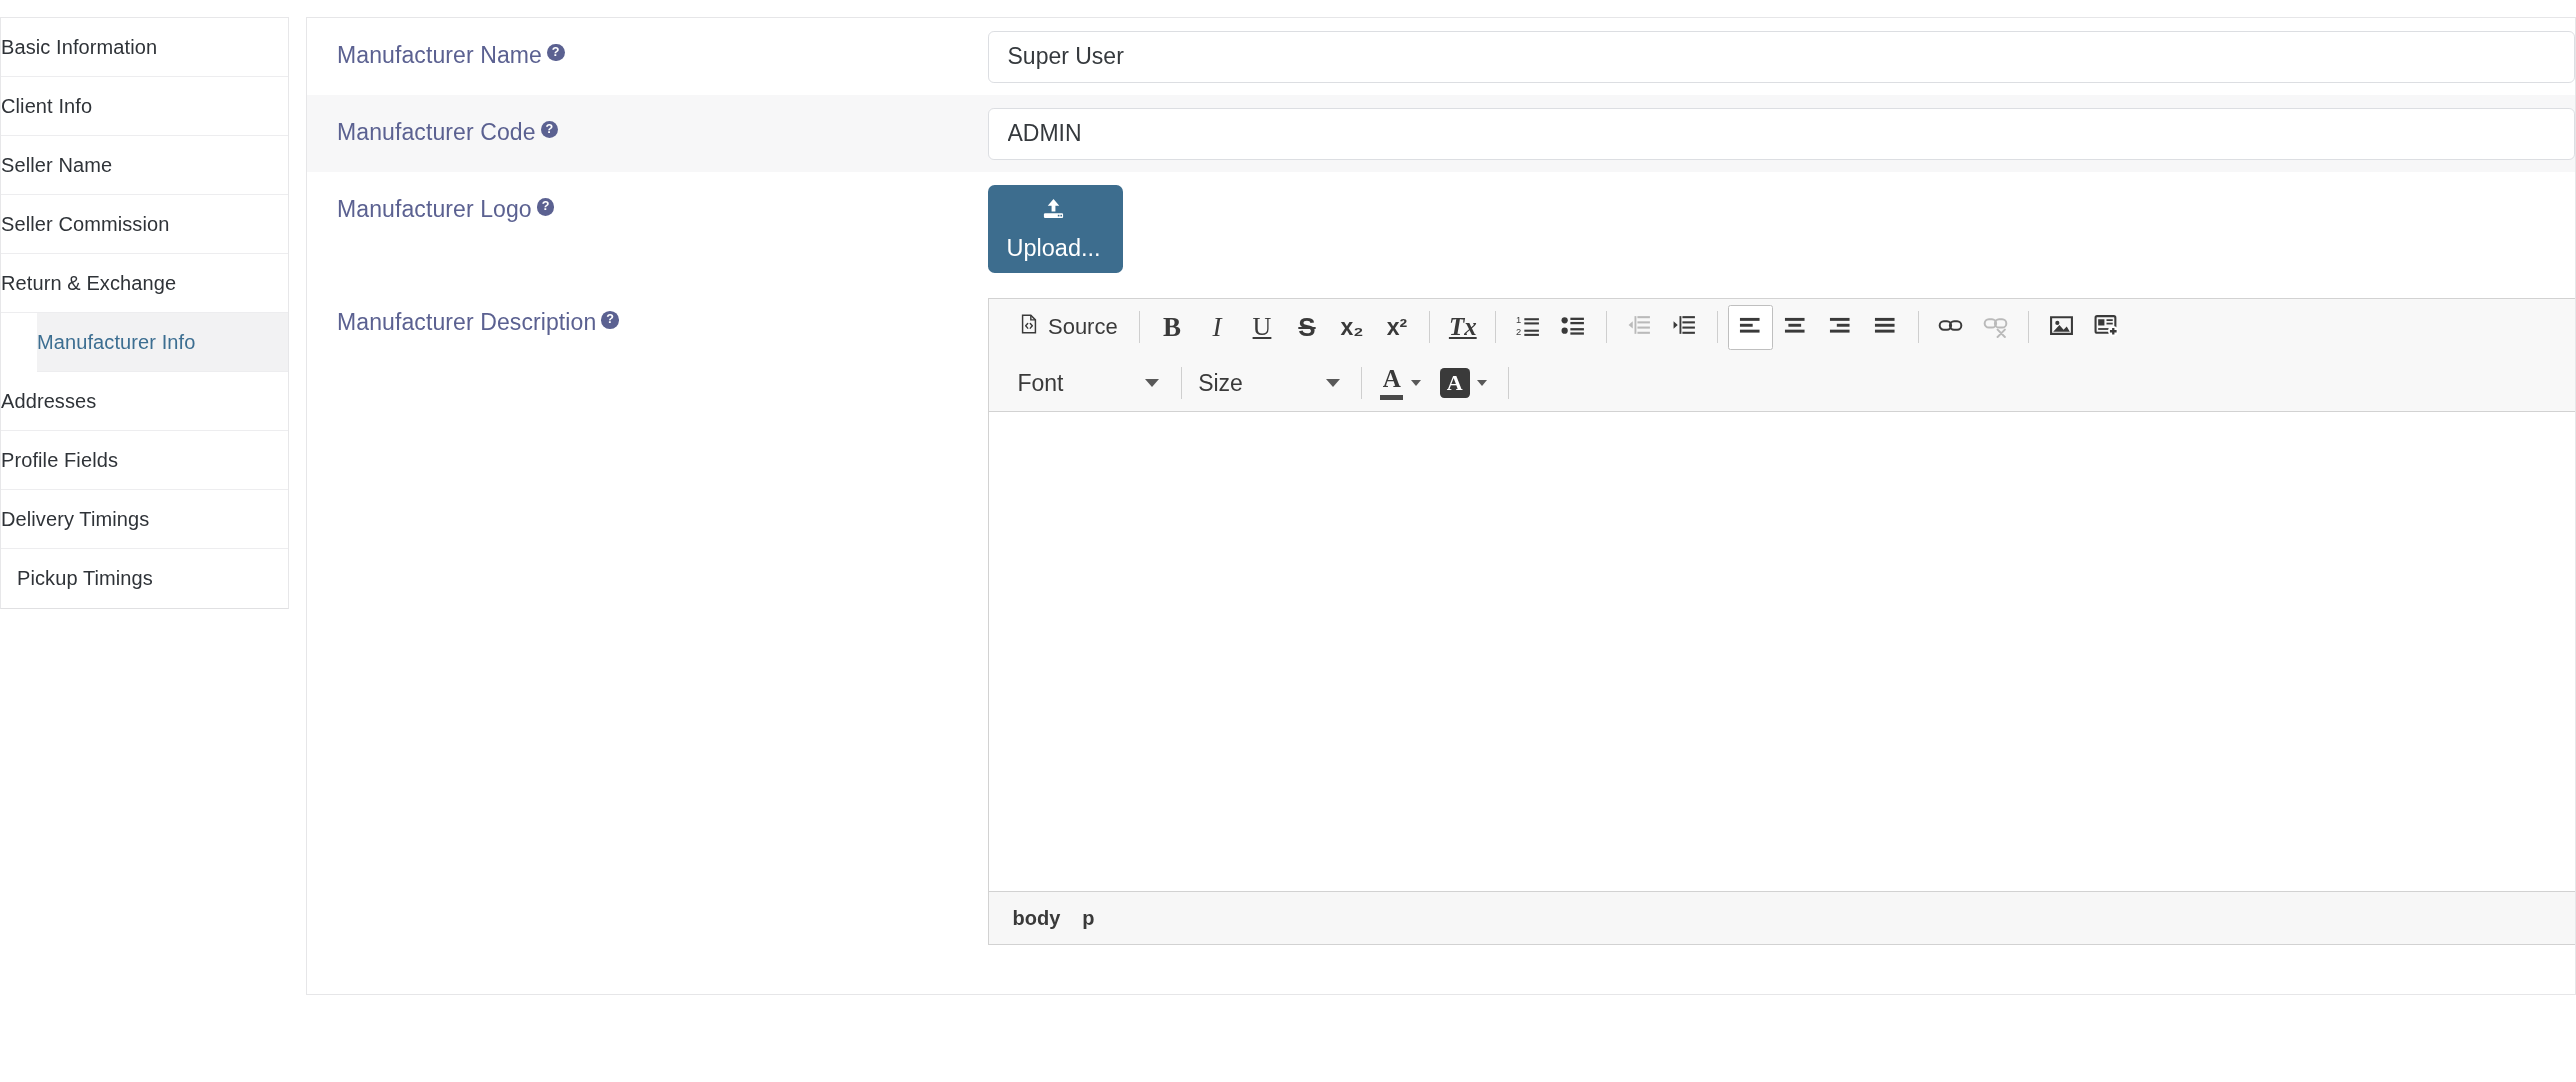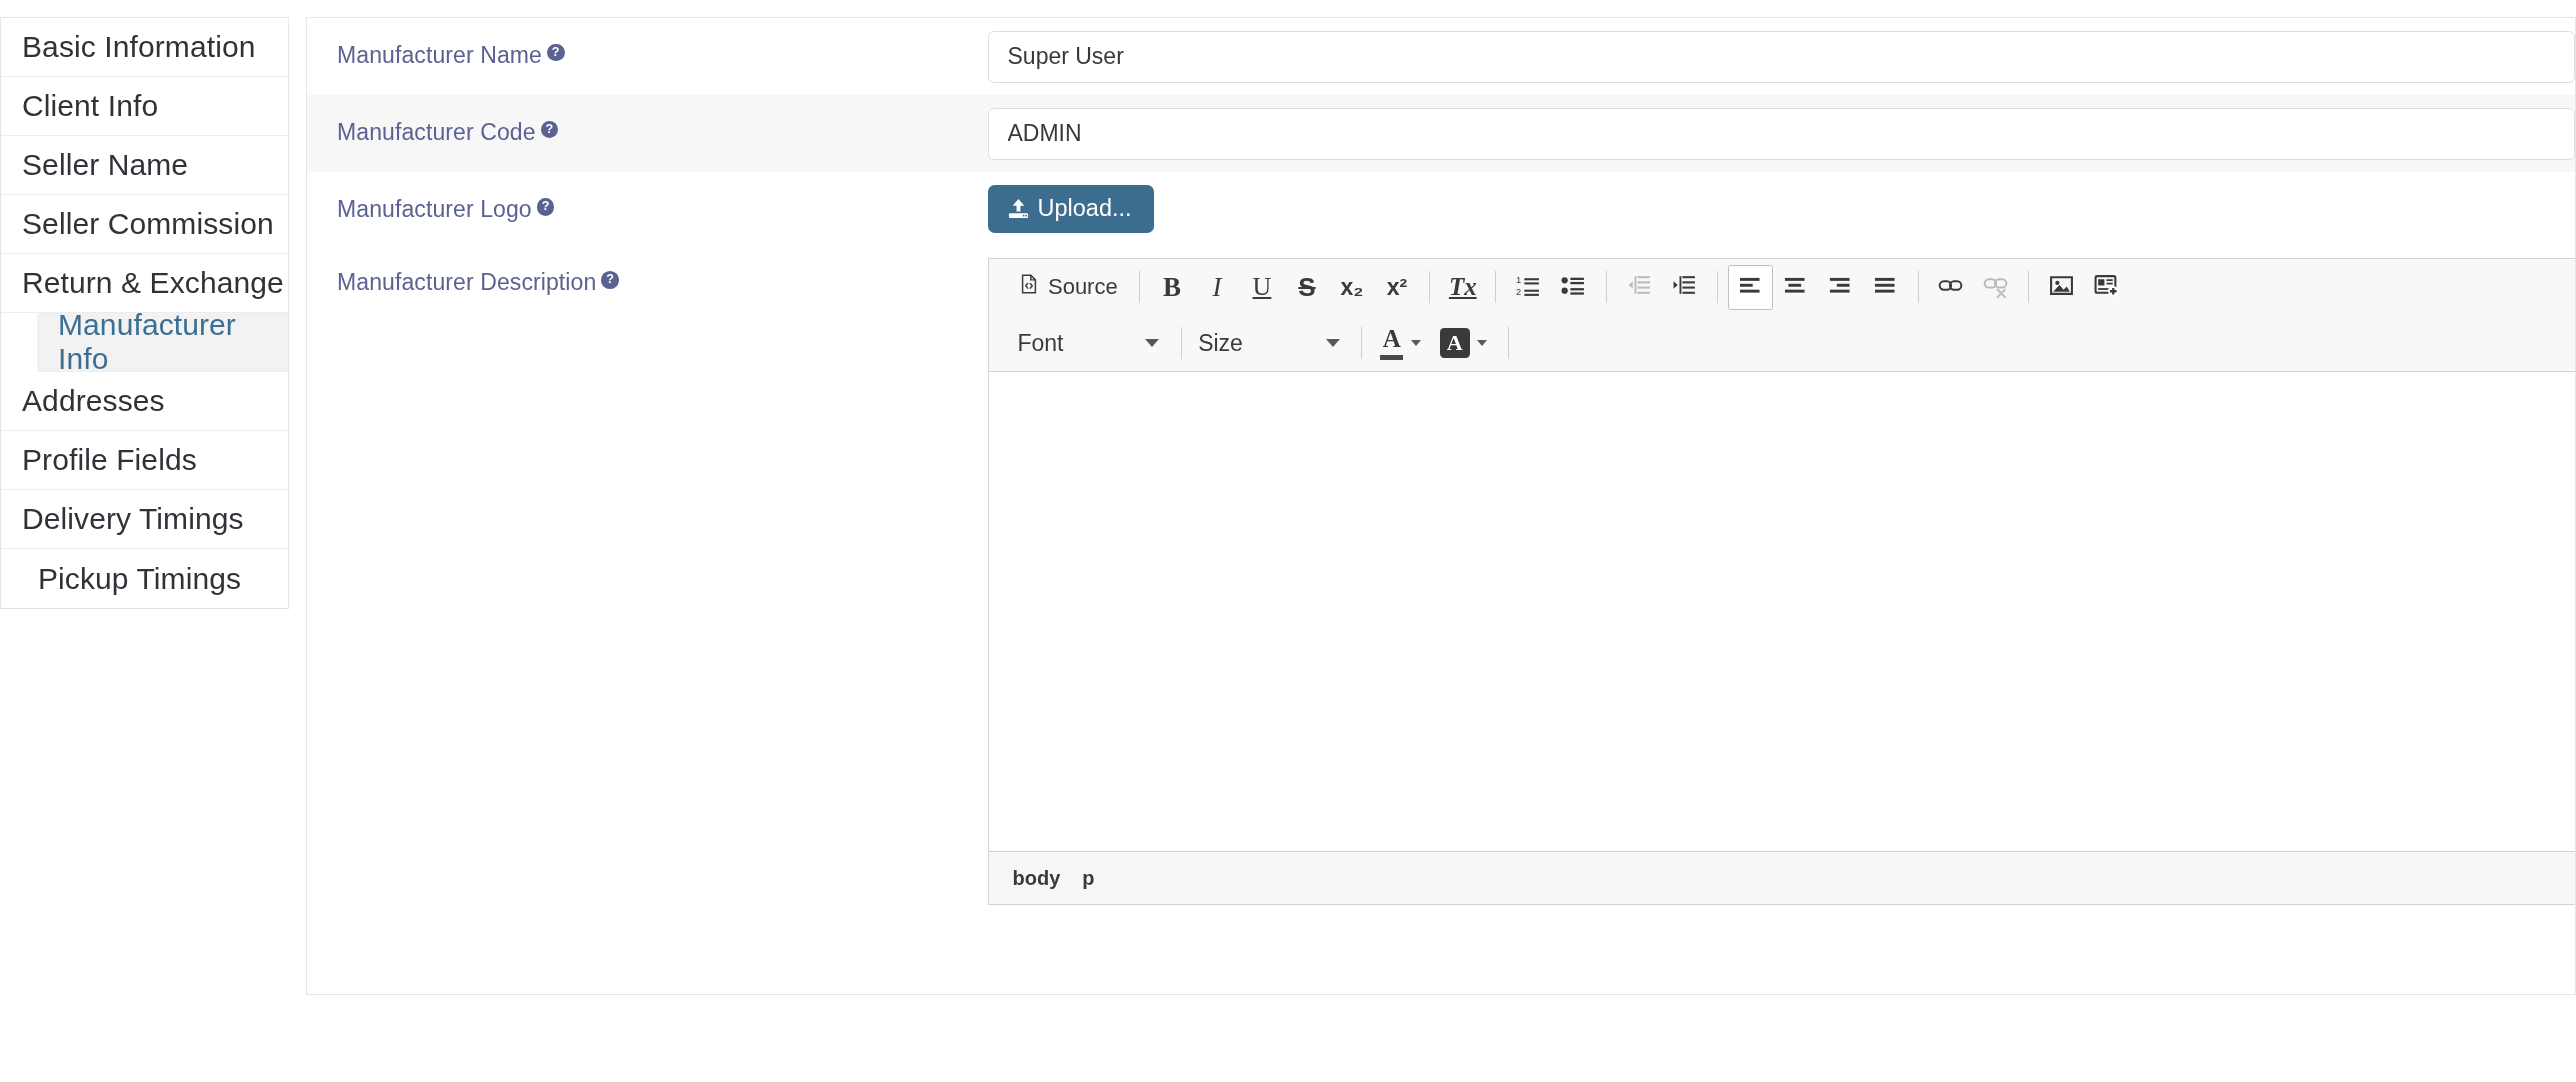--- a/index.html
+++ b/index.html
@@ -33,22 +33,21 @@
   .side-list {
     border: 0.8px solid #e7e7e9;
     border-bottom: 0.8px solid #e0e0e2;
     background: #fff;
   }
   .side-item {
     height: 59px;
     box-sizing: border-box;
     display: flex;
     align-items: center;
-    padding-left: 21px;
-    font-size: 30px;
+    font-size: 20px;
     color: #2f3338;
     border-bottom: 0.8px solid #ededef;
     background: #ffffff;
     letter-spacing: 0.1px;
   }
   .side-item:last-child { border-bottom: none; margin-left: 16px; }
   .side-item.active {
     background: #f2f2f3;
     color: #3c6e91;
     margin-left: 36px;
@@ -125,30 +124,31 @@
     color: #35393d;
     padding: 0 18.5px;
     font-family: "Liberation Sans", sans-serif;
     outline: none;
   }
   .text-input::placeholder { color: #a9adb3; }
 
   .upload-btn {
     display: inline-flex;
     align-items: center;
-    gap: 8px;
+    gap: 17px;
     background: #3d6d8e;
     color: #ffffff;
     border: none;
     border-radius: 6.7px;
     font-size: 23.5px;
     font-family: "Liberation Sans", sans-serif;
     padding: 11.8px 22px 12.6px 18.5px;
     cursor: pointer;
     line-height: 1;
+    flex-direction: column;
   }
   .upload-btn svg { display: block; }
 
   
   .editor {
     border: 0.8px solid #d2d2d2;
     background: #fff;
     width: 2050px;
     box-sizing: border-box;
   }

